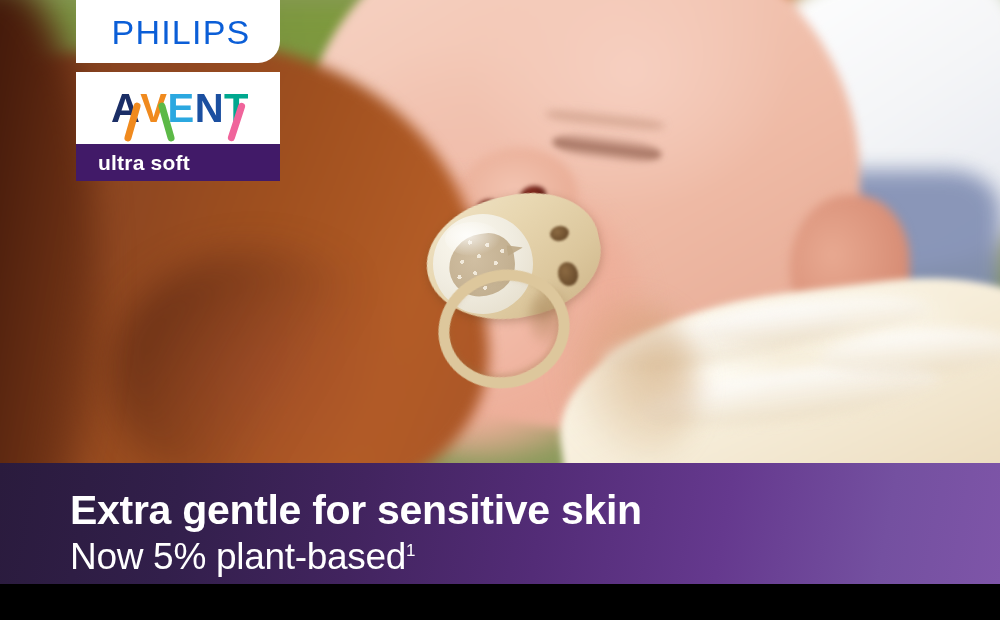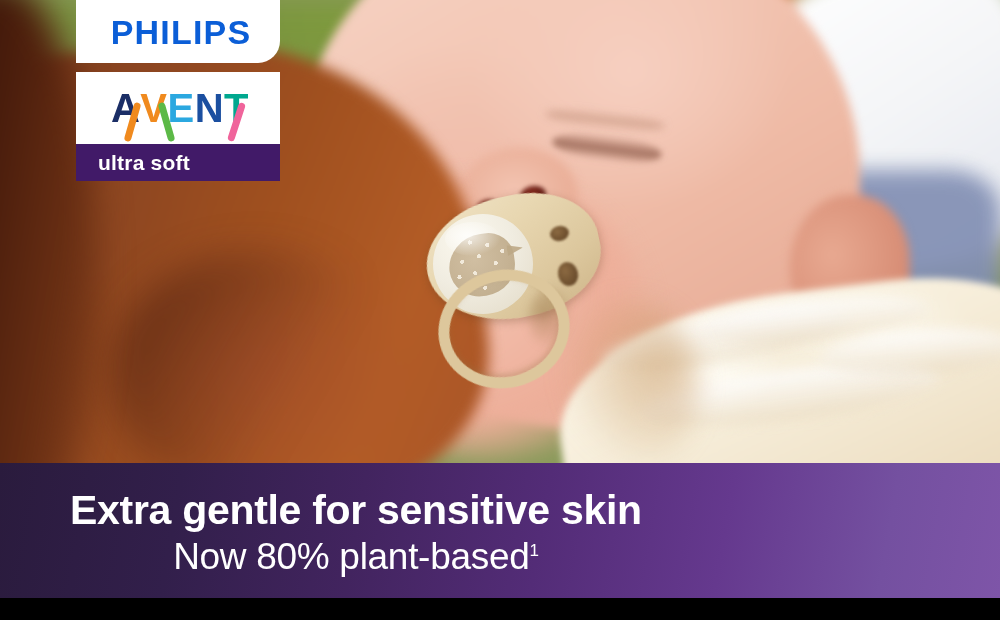--- a/index.html
+++ b/index.html
@@ -322,21 +322,21 @@
   .logo-panel-philips {
     height: 63px;
     background: #fff;
     border-radius: 0 0 22px 0;
     display: flex;
     align-items: center;
     justify-content: center;
   }
   .philips-word {
     font-size: 34px;
-    font-weight: bold;
+    font-weight: normal;
     letter-spacing: 1.2px;
     color: #0B5ED7;
     line-height: 1;
     padding-left: 6px;
   }
   .logo-gap { height: 9px; }
   .logo-panel-avent {
     height: 72px;
     background: #fff;
     display: flex;
@@ -393,26 +393,25 @@
     color: #ffffff;
     font-size: 21px;
     font-weight: bold;
     letter-spacing: .2px;
   }
 
   
   .banner {
     position: absolute;
     left: 0; top: 463px;
-    width: 1000px; height: 135px;
+    width: 1000px; height: 121px;
     background: linear-gradient(100deg,
       #2A1B3D 0%, #321F4B 18%, #42245F 36%,
       #532C77 54%, #65398E 72%, #7450A0 88%, #7E55A8 100%);
     z-index: 20;
-    text-align: center;
   }
   .banner-text {
     position: absolute;
     left: 70px; top: 26px;
   }
   .headline {
     color: #ffffff;
     font-size: 41px;
     font-weight: bold;
     line-height: 1.06;
@@ -501,17 +500,17 @@
       </div>
       <div class="logo-panel-ultra">
         <span class="ultra-word">ultra soft</span>
       </div>
     </div>
   </div>
 
   <div class="banner">
     <div class="banner-text">
       <div class="headline">Extra gentle for sensitive skin</div>
-      <div class="subhead"><span>Now 80% plant-based</span><sup>1</sup></div>
+      <div class="subhead"><span>Now 5% plant-based</span><sup>1</sup></div>
     </div>
   </div>
 
 </div>
 
 </body></html>

